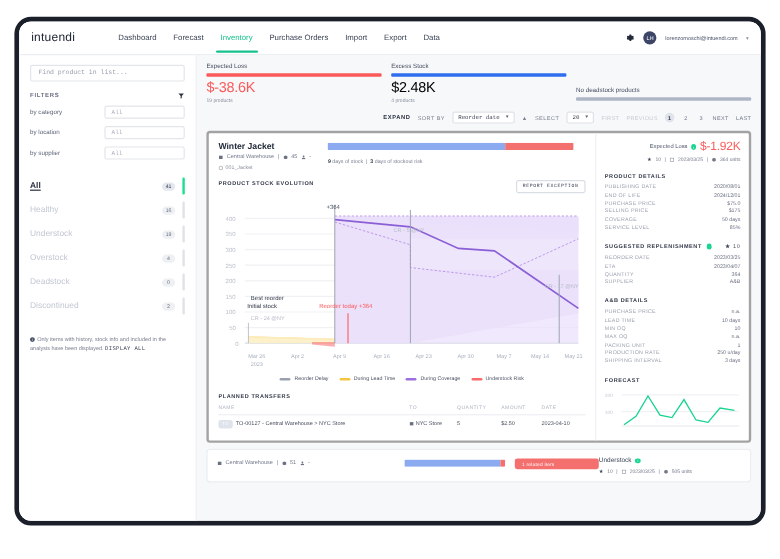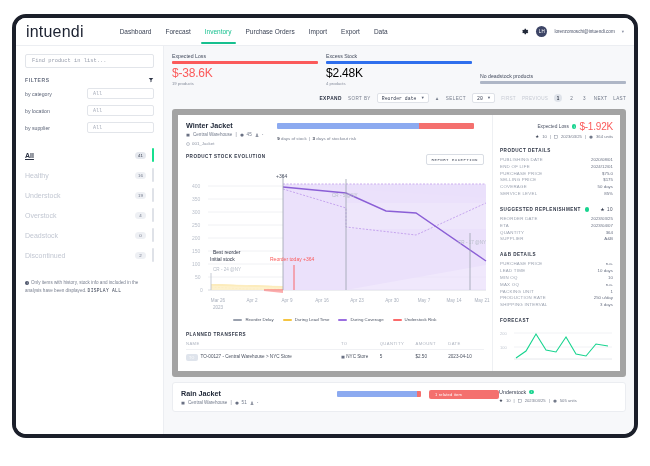--- a/index.html
+++ b/index.html
@@ -18,21 +18,21 @@
     border-radius: 14px;
     overflow: hidden;
   }
   #screen { position: absolute; inset: 0; background: #f7f8fa; overflow: hidden; }
 
   
   .topnav {
     height: 28px; background: #fff; display: flex; align-items: center;
     padding: 0 10px; border-bottom: 1px solid #eceef2; position: relative;
   }
-  .logo { font-size: 16px; color: #1b2130; letter-spacing: .2px; font-weight: 400; }
+  .logo { font-size: 10px; color: #1b2130; letter-spacing: .2px; font-weight: 400; }
   .navlinks { display: flex; gap: 14px; margin-left: 36px; align-items: center; }
   .navlink { font-size: 6.5px; color: #3a4254; cursor: pointer; padding: 8px 0 8px; position: relative; }
   .navlink.active { color: #17c08f; }
   .navlink.active::after {
     content: ""; position: absolute; left: -4px; right: -4px; bottom: -1px;
     height: 1.6px; background: #17c08f; border-radius: 1px;
   }
   .navright { margin-left: auto; display: flex; align-items: center; gap: 7px; }
   .gear { width: 9px; height: 9px; cursor: pointer; }
   .avatar {
@@ -102,21 +102,21 @@
   .tb-select .arrow { font-size: 4px; color: #5d6578; }
   .pg { font-size: 4.6px; letter-spacing: .3px; color: #6e7687; cursor: pointer; }
   .pg.disabled { color: #c6cad3; }
   .pg.num { color: #6e7687; padding: 0 2px; }
   .pg.num.active {
     background: #dfe3ea; border-radius: 50%; width: 8px; height: 8px;
     display: inline-flex; align-items: center; justify-content: center; color: #2c3344; font-weight: 700;
   }
 
   
-  .card { background: #fff; border: 6px solid #a3a3a3; border-radius: 3px; margin-top: 3px; display: flex; }
+  .card { background: #fff; border: 2px solid #a3a3a3; border-radius: 3px; margin-top: 3px; display: flex; }
   .card-left { flex: 1; min-width: 0; }
   .card-right { width: 128px; border-left: 1px solid #eef0f3; padding: 6px 7px; }
   .prod-head { display: flex; padding: 6px 8px 4px 8px; }
   .prod-title { font-size: 7.2px; font-weight: 700; color: #222a3a; }
   .prod-meta { font-size: 4.6px; color: #727a8b; margin-top: 2px; display: flex; align-items: center; gap: 3px; }
   .prod-sku { font-size: 4.4px; color: #8a91a0; margin-top: 4px; display: flex; align-items: center; gap: 2px; }
   .prod-gauge { flex: 1; padding: 2px 10px 0 14px; }
   .gauge { height: 6px; border-radius: 1px; display: flex; overflow: hidden; }
   .gauge .g-blue { background: #8caaf0; }
   .gauge .g-red { background: #f4706e; }
@@ -588,21 +588,20 @@
             <text x="0" y="24" font-size="4" fill="#c3c8d2" font-family="Liberation Sans, sans-serif">100</text>
             <line x1="14" y1="22" x2="112" y2="22" stroke="#f1f2f5"></line>
             <line x1="14" y1="34" x2="112" y2="34" stroke="#e6e8ec"></line>
             <polyline points="16,33 26,26 36,9 46,25 56,27 66,12 76,29 86,31 96,19 108,21" fill="none" stroke="#17d48f" stroke-width="1.1"></polyline>
           </svg>
         </div>
       </div>
 
       <div class="card2">
         <div style="width:150px">
-          <div class="prod-title">Rain Jacket</div>
           <div class="prod-meta">
             <svg width="4" height="4" viewBox="0 0 16 16">
                   <rect x="2" y="3" width="12" height="11" fill="#6a7183"></rect>
                 </svg>
             <span>Central Warehouse</span>
             <span>|</span>
             <svg width="4" height="4" viewBox="0 0 16 16">
                   <path d="M2 5l6-3 6 3v7l-6 3-6-3z" fill="#6a7183"></path>
                 </svg>
             <span>51</span>

